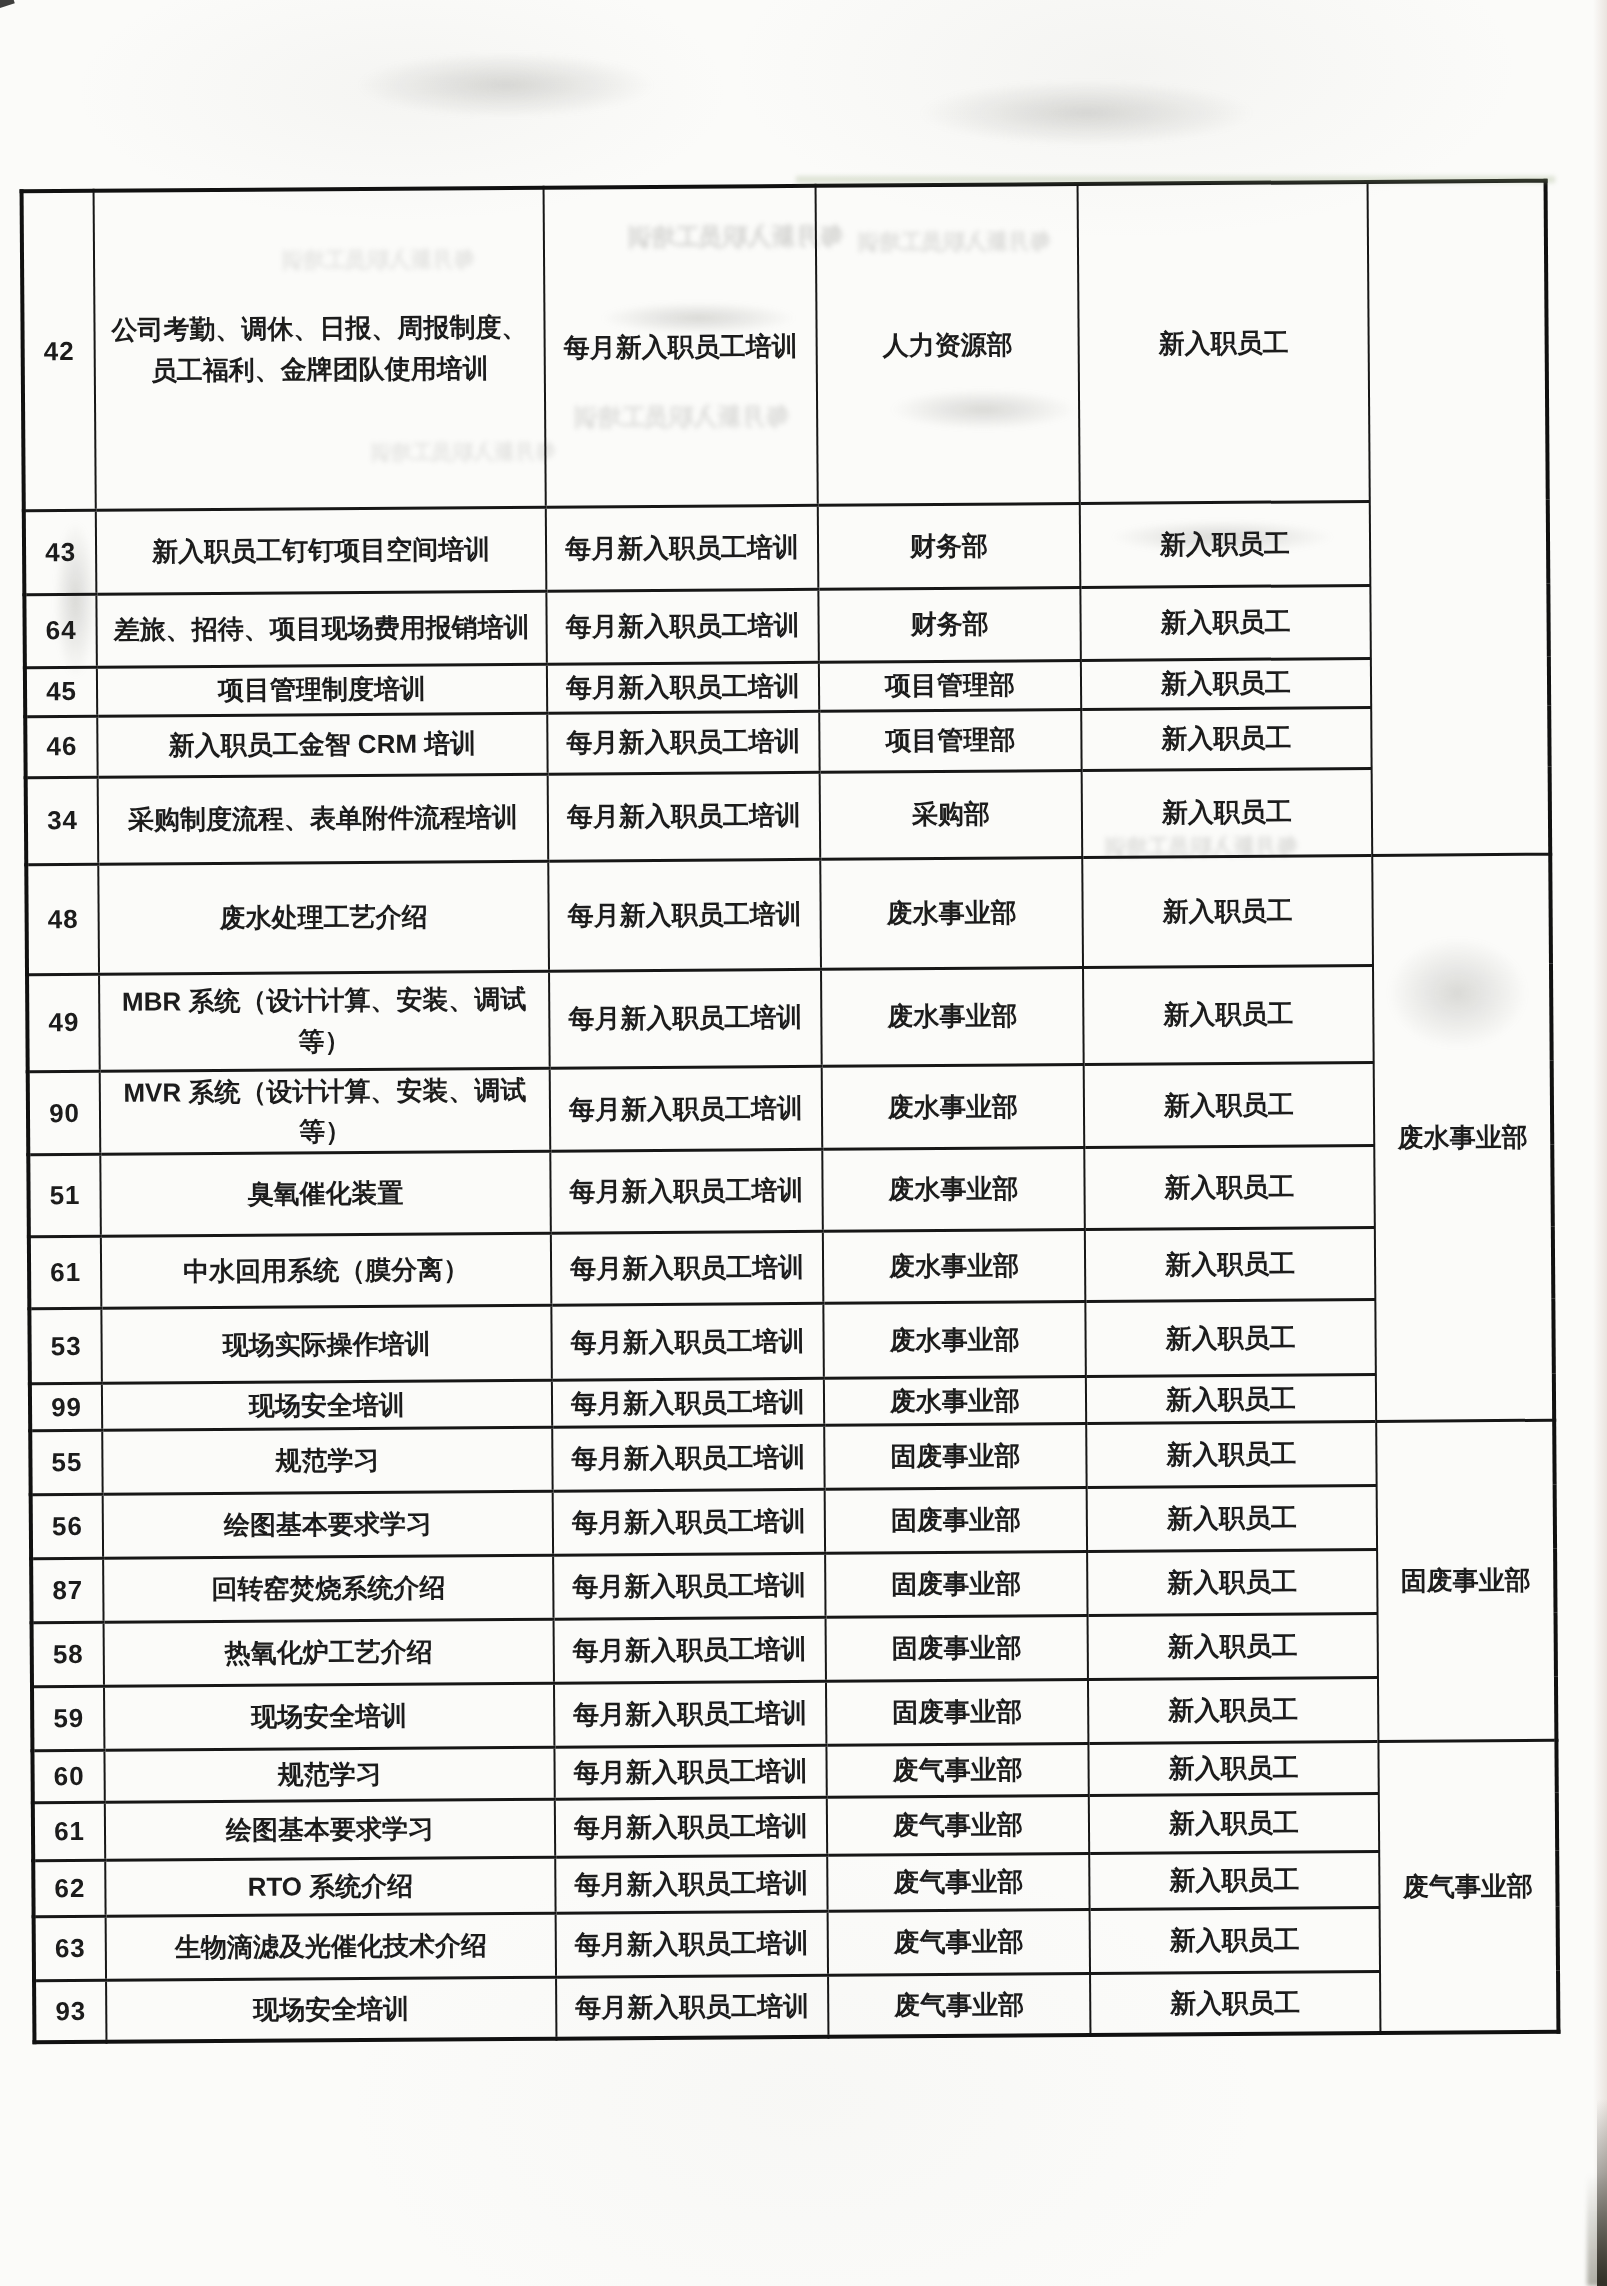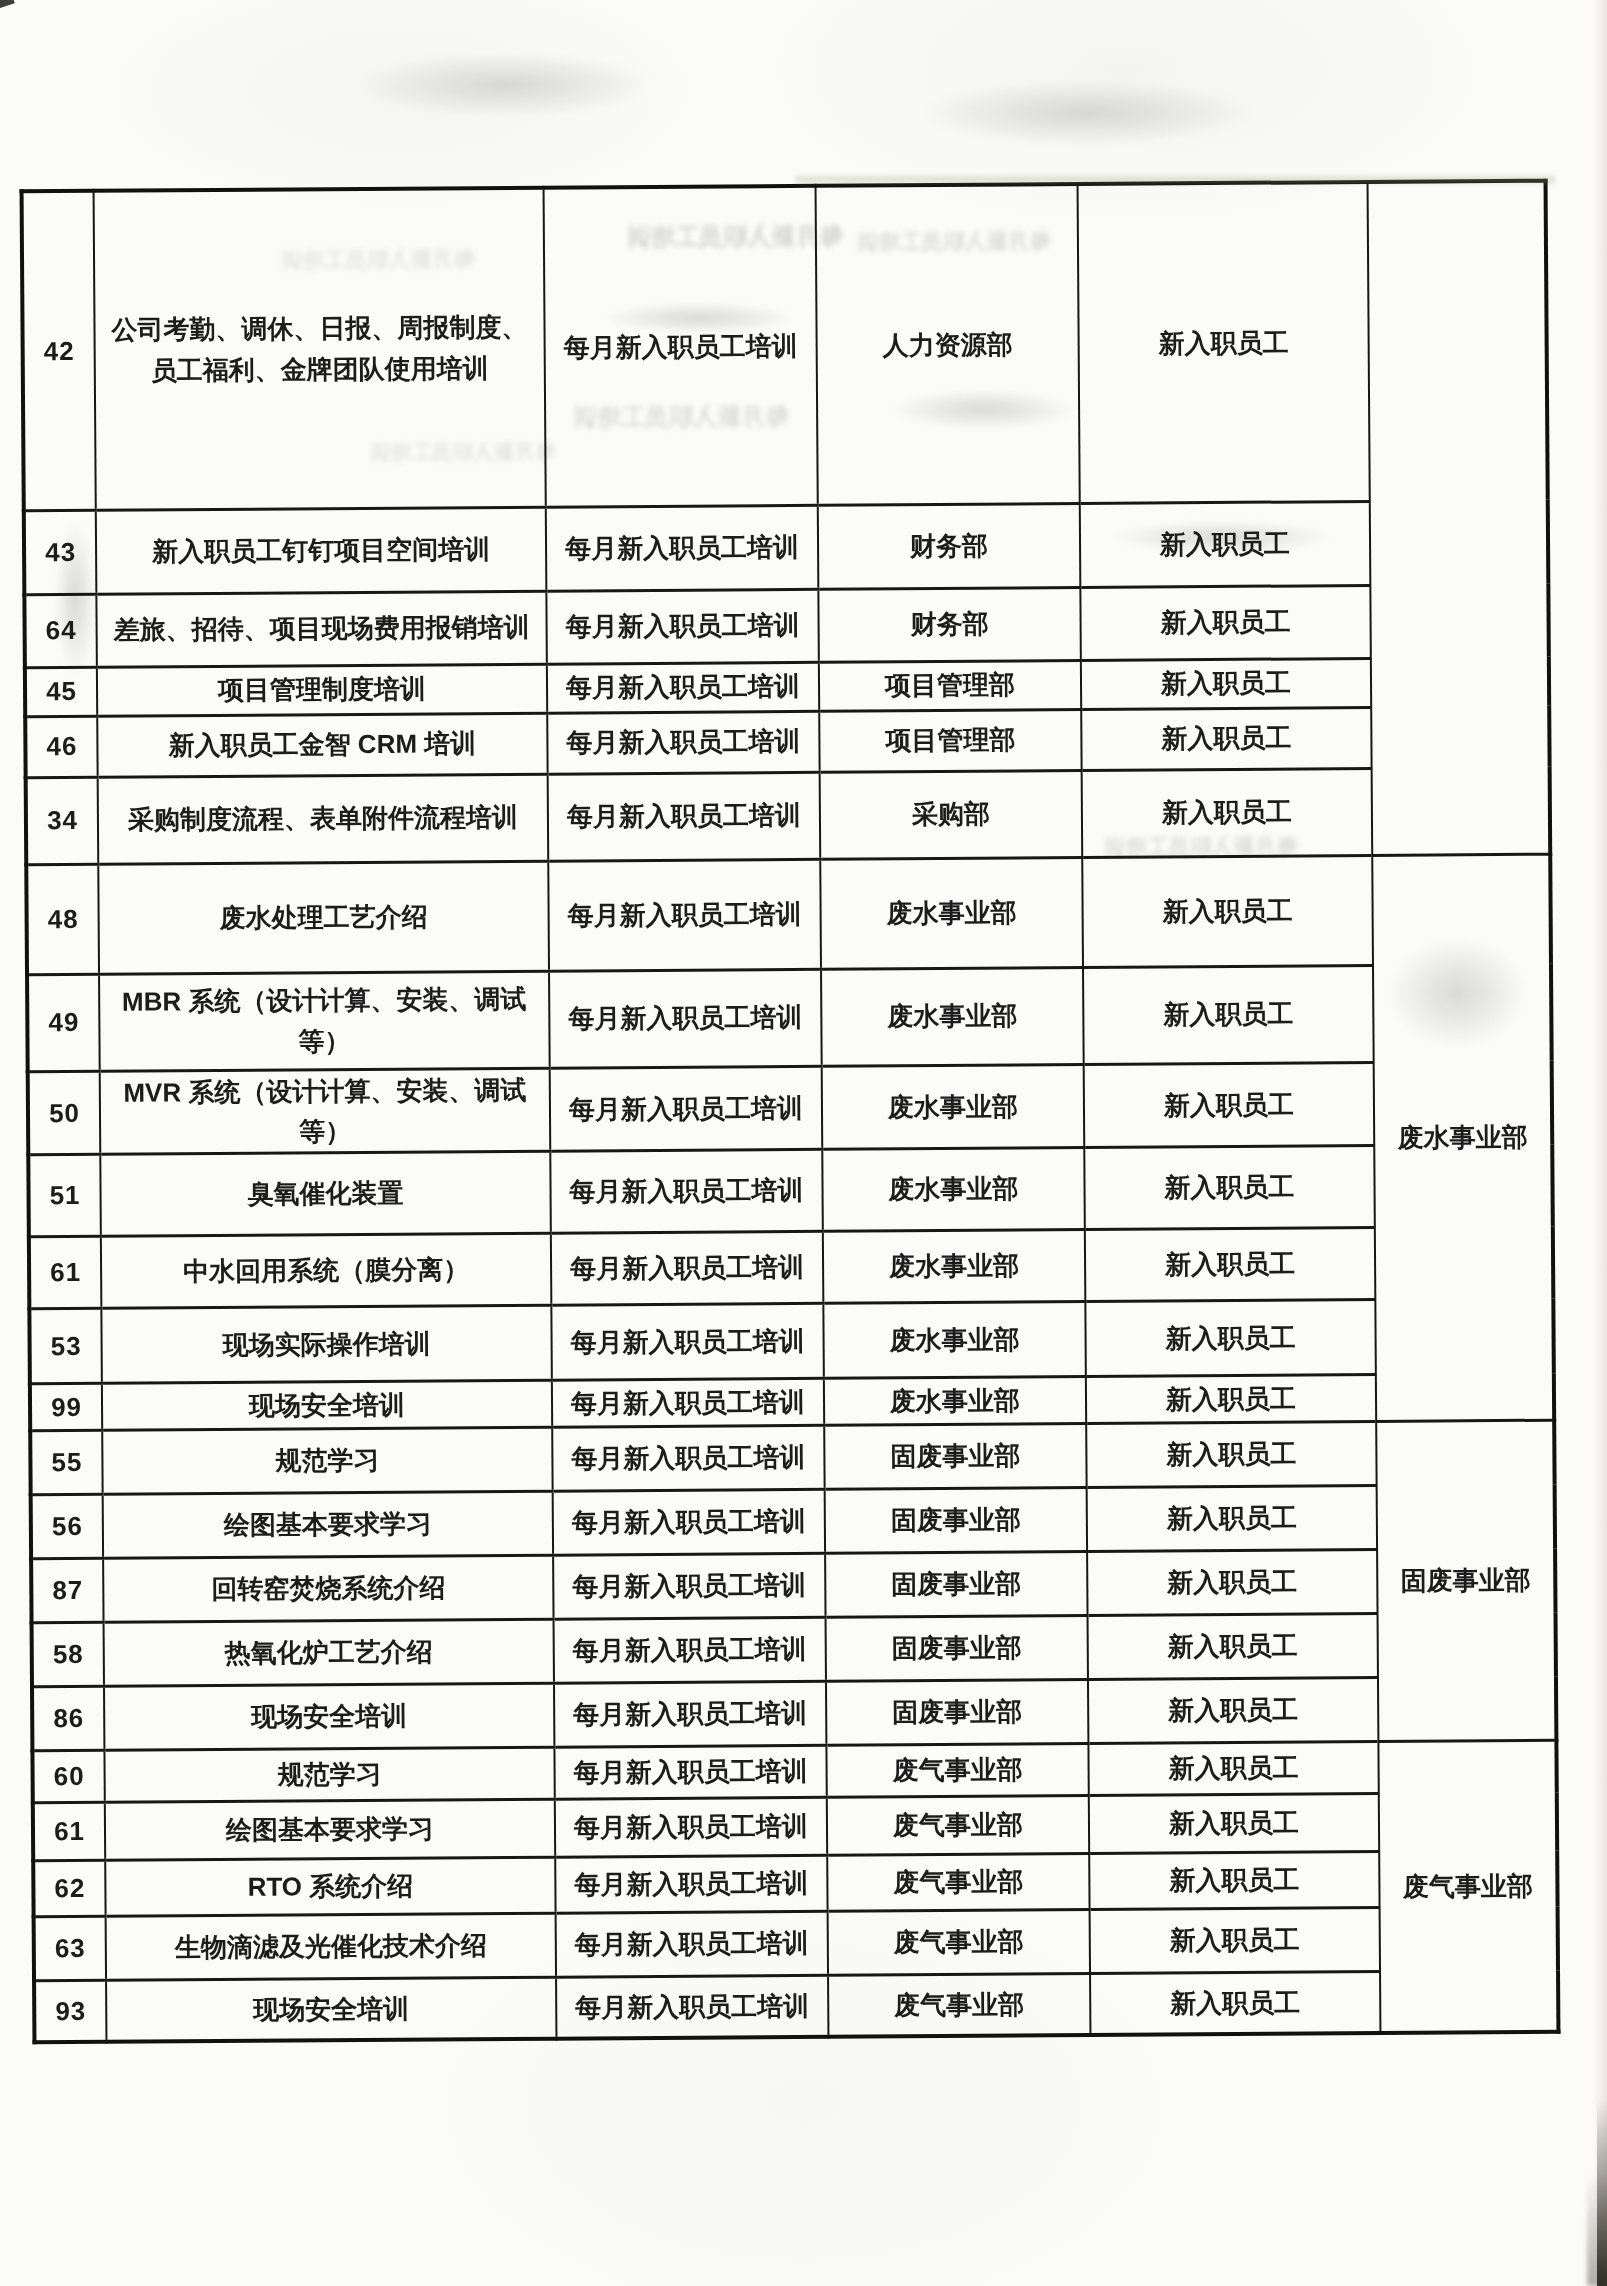--- a/index.html
+++ b/index.html
@@ -146,21 +146,21 @@
         <td class="c-group" rowspan="7">废水事业部</td>
       </tr>
       <tr style="height: 97px;">
         <td class="c-no">49</td>
         <td class="c-content">MBR 系统（设计计算、安装、调试等）</td>
         <td class="c-freq">每月新入职员工培训</td>
         <td class="c-dept">废水事业部</td>
         <td class="c-aud">新入职员工</td>
       </tr>
       <tr style="height: 68px;">
-        <td class="c-no">50</td>
+        <td class="c-no">90</td>
         <td class="c-content">MVR 系统（设计计算、安装、调试等）</td>
         <td class="c-freq">每月新入职员工培训</td>
         <td class="c-dept">废水事业部</td>
         <td class="c-aud">新入职员工</td>
       </tr>
       <tr style="height: 82px;">
         <td class="c-no">51</td>
         <td class="c-content">臭氧催化装置</td>
         <td class="c-freq">每月新入职员工培训</td>
         <td class="c-dept">废水事业部</td>
@@ -210,21 +210,21 @@
         <td class="c-aud">新入职员工</td>
       </tr>
       <tr style="height: 64px;">
         <td class="c-no">58</td>
         <td class="c-content">热氧化炉工艺介绍</td>
         <td class="c-freq">每月新入职员工培训</td>
         <td class="c-dept">固废事业部</td>
         <td class="c-aud">新入职员工</td>
       </tr>
       <tr style="height: 64px;">
-        <td class="c-no">86</td>
+        <td class="c-no">59</td>
         <td class="c-content">现场安全培训</td>
         <td class="c-freq">每月新入职员工培训</td>
         <td class="c-dept">固废事业部</td>
         <td class="c-aud">新入职员工</td>
       </tr>
       <tr style="height: 52px;">
         <td class="c-no">60</td>
         <td class="c-content">规范学习</td>
         <td class="c-freq">每月新入职员工培训</td>
         <td class="c-dept">废气事业部</td>

